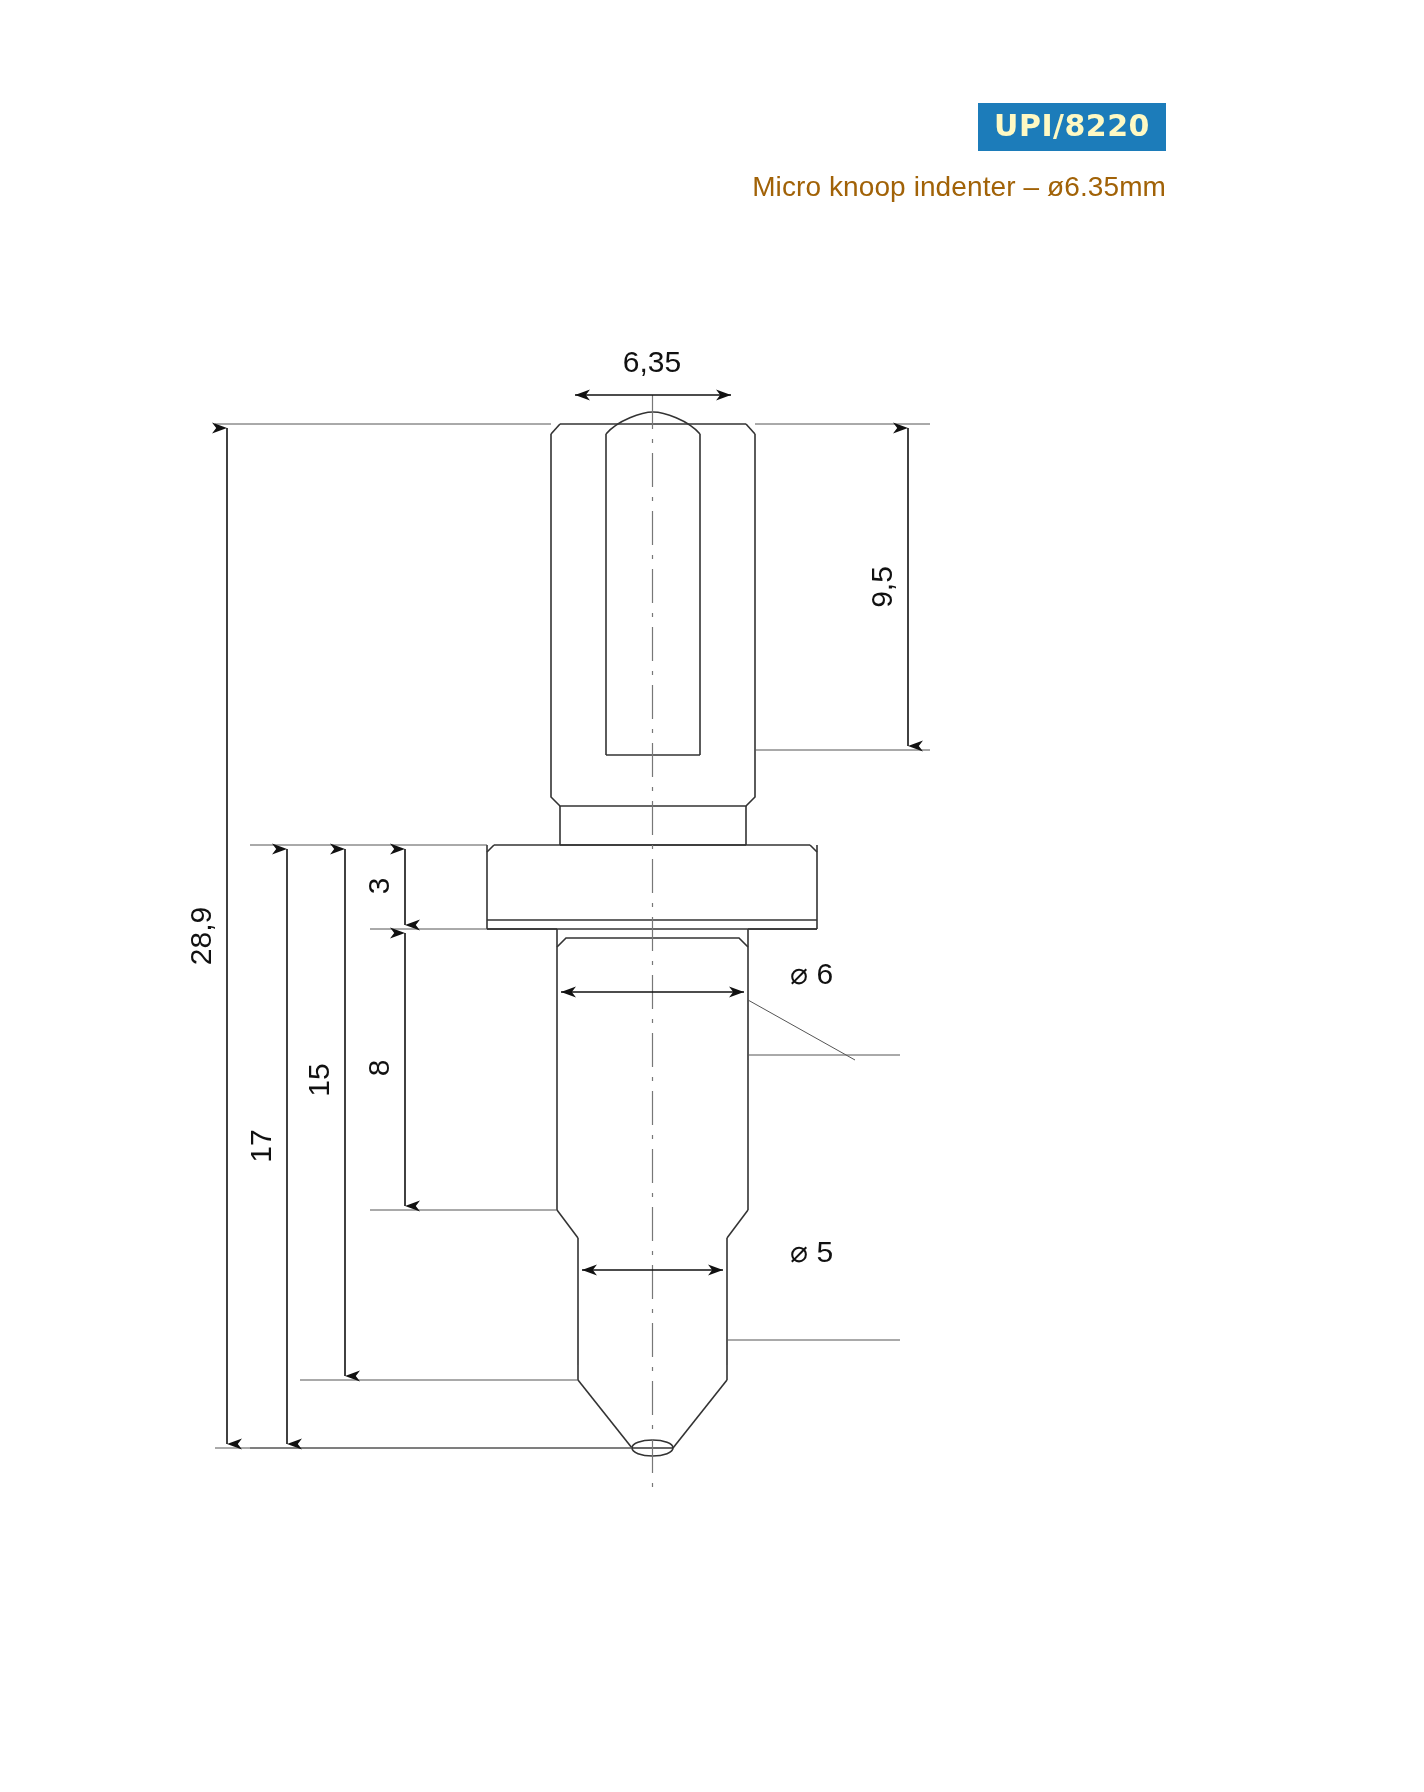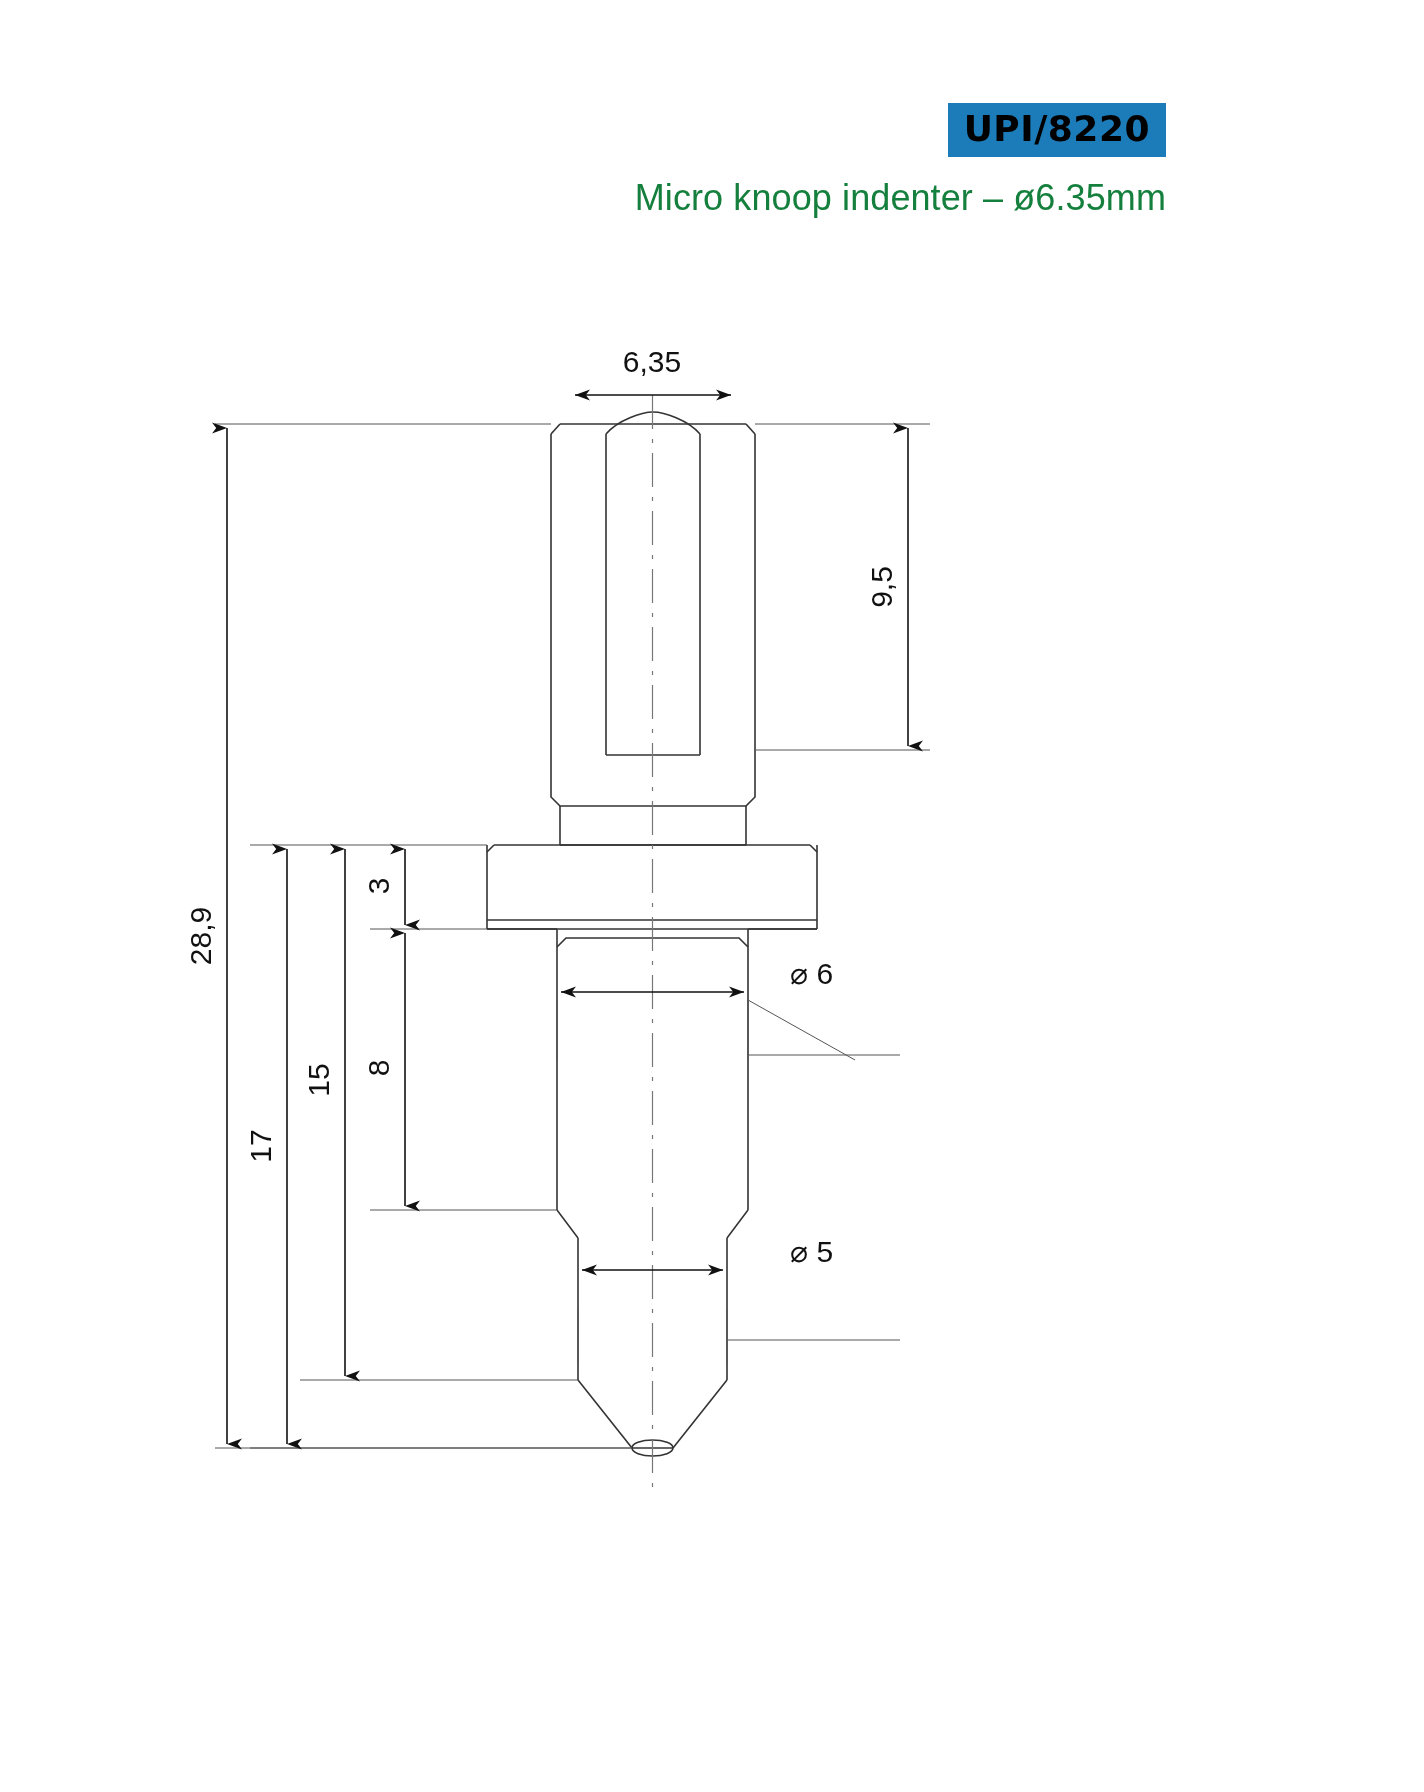--- a/index.html
+++ b/index.html
@@ -30,34 +30,34 @@
     padding-right: 258px;
     box-sizing: border-box;
   }
   .badge-row {
     margin-top: 103px;
     line-height: 0;
   }
   .badge {
     display: inline-block;
     background: #1c7cba;
-    color: #000000;
+    color: #fef9c3;
     font-family: "DejaVu Sans", sans-serif;
     font-weight: bold;
-    font-size: 36px;
+    font-size: 30px;
     letter-spacing: 0.5px;
     padding: 8px 16px 10px 16px;
     line-height: 1;
   }
   .subtitle {
     margin-top: 20px;
     font-family: "Liberation Sans", sans-serif;
-    font-size: 36px;
+    font-size: 28px;
     font-weight: 400;
-    color: #15803d;
+    color: #a16207;
     letter-spacing: 0.1px;
   }
   
   .drawing-wrap {
     position: absolute;
     left: 0;
     top: 300px;
     width: 1244px;
     height: 1200px;
   }

